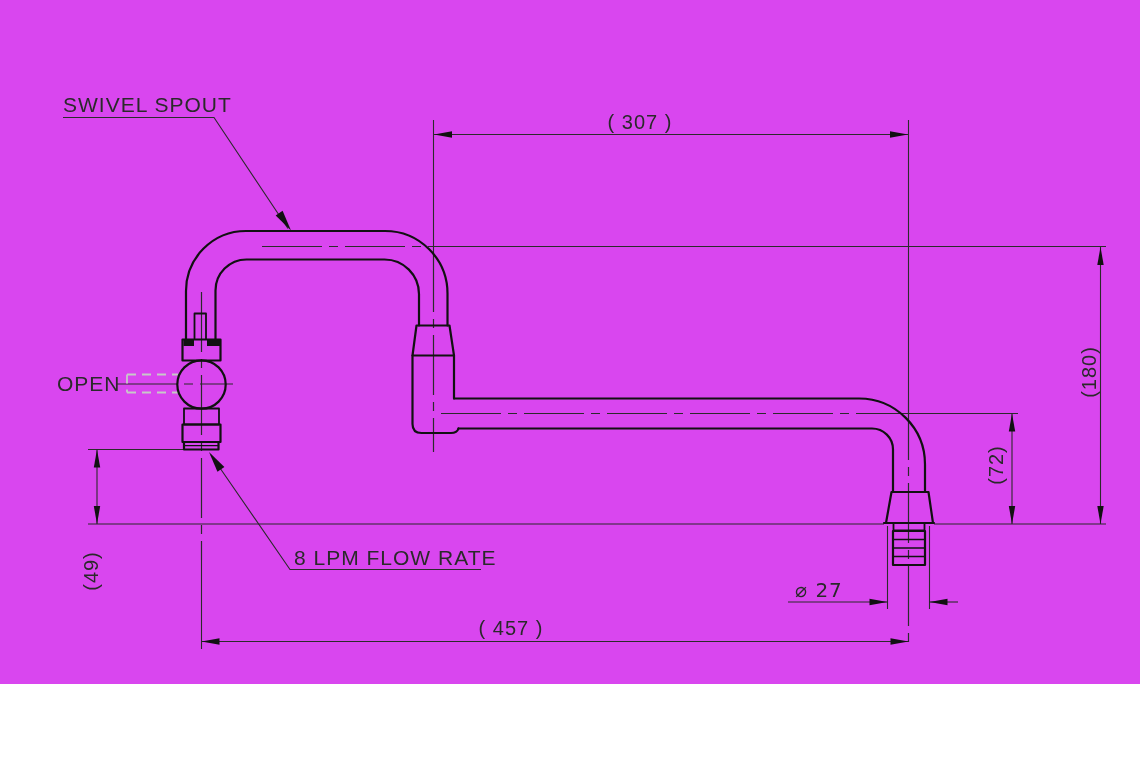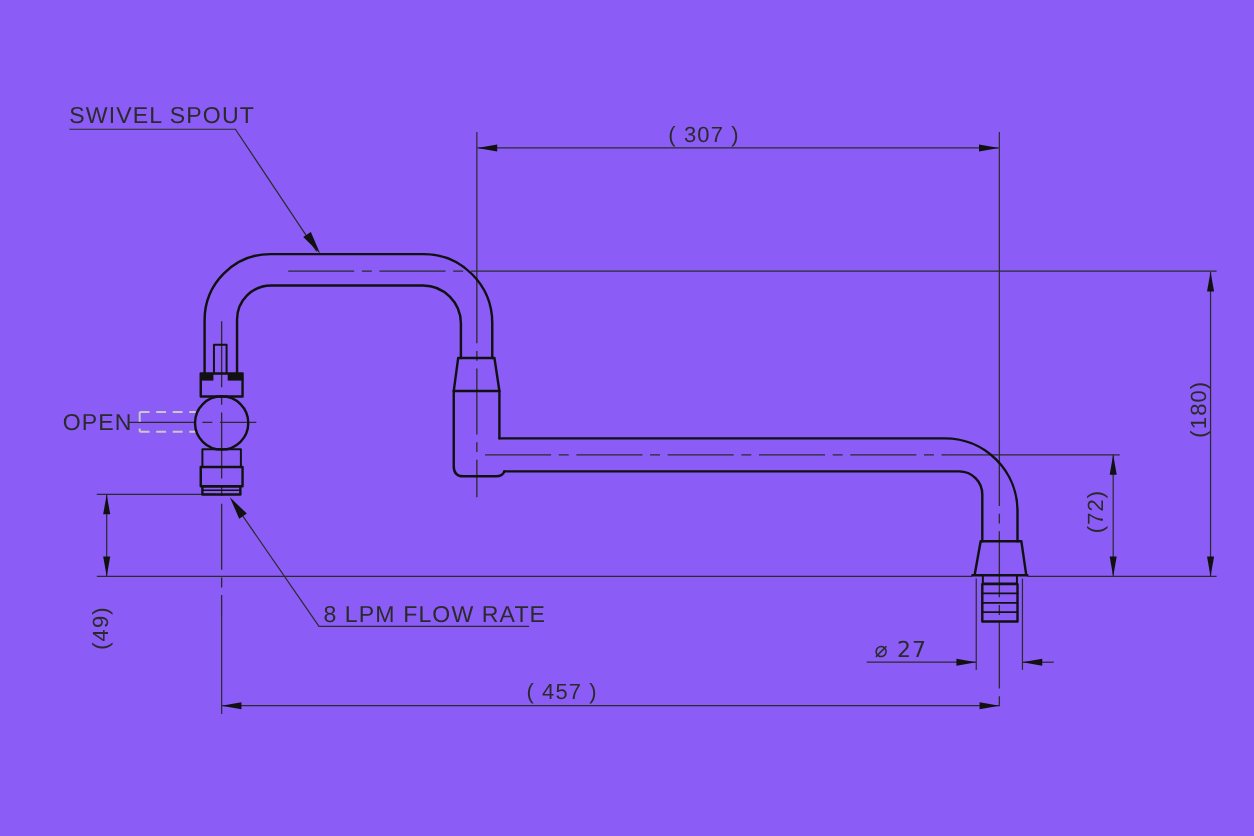--- a/index.html
+++ b/index.html
@@ -3,22 +3,22 @@
 <meta charset="utf-8">
 <style>
   html, body {
     margin: 0;
     padding: 0;
     background: #ffffff;
   }
   #canvas {
     position: relative;
     width: 1140px;
-    height: 760px;
-    background: #8b5cf6;
+    height: 684px;
+    background: #d946ef;
     overflow: hidden;
   }
   svg { display: block; }
   text {
     font-family: "Liberation Sans", "DejaVu Sans", sans-serif;
     fill: #2a2a2a;
     letter-spacing: 1px;
   }
   .lbl  { font-size: 21px; }
   .dim  { font-size: 20px; }

